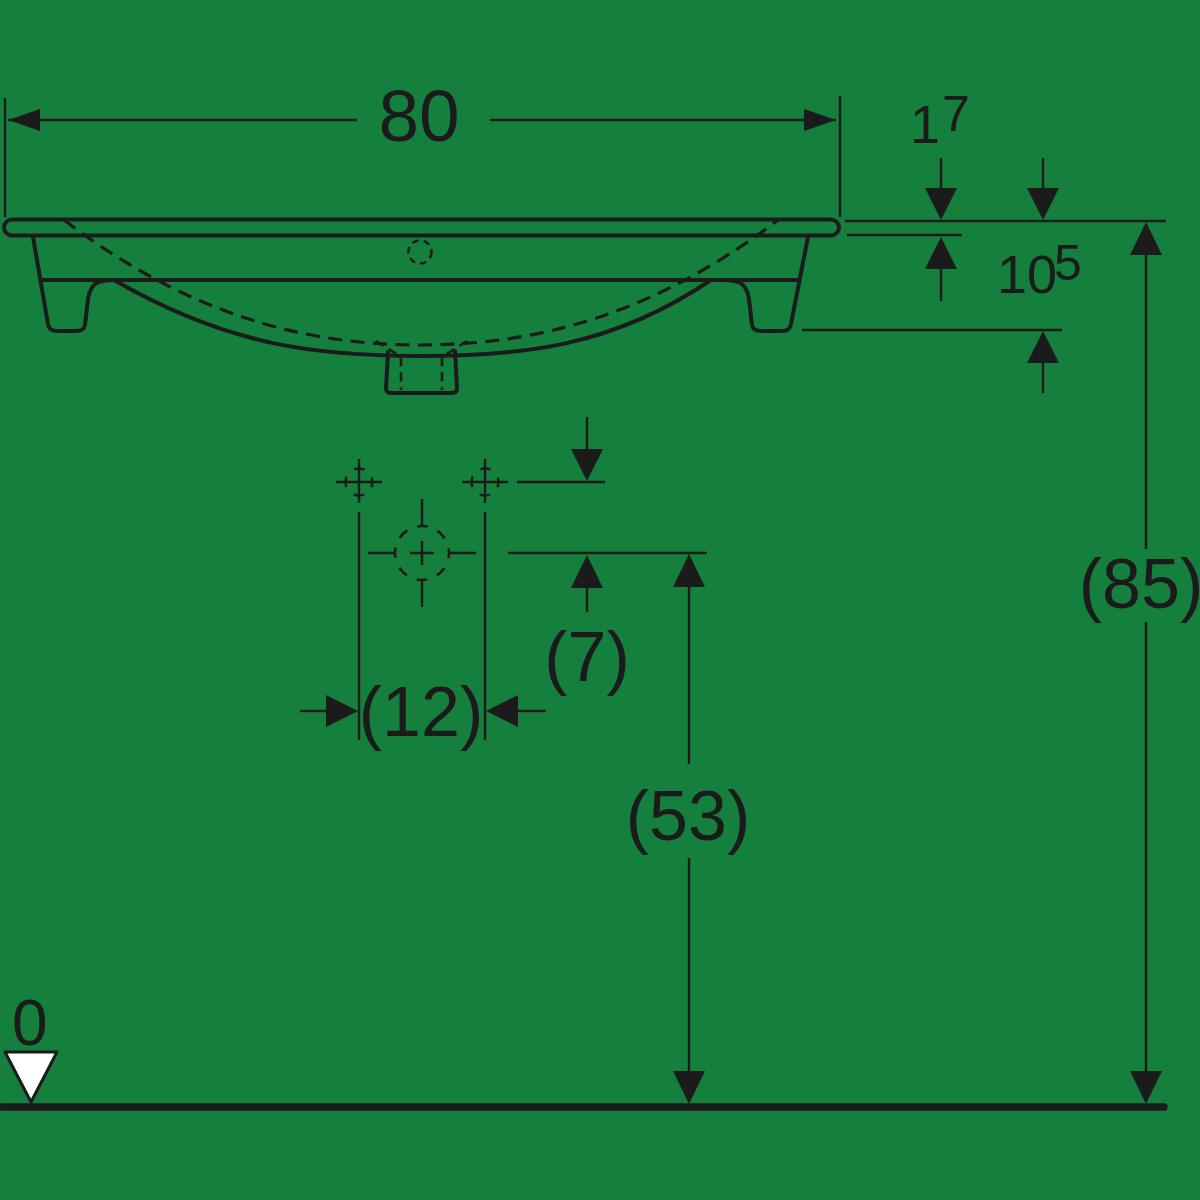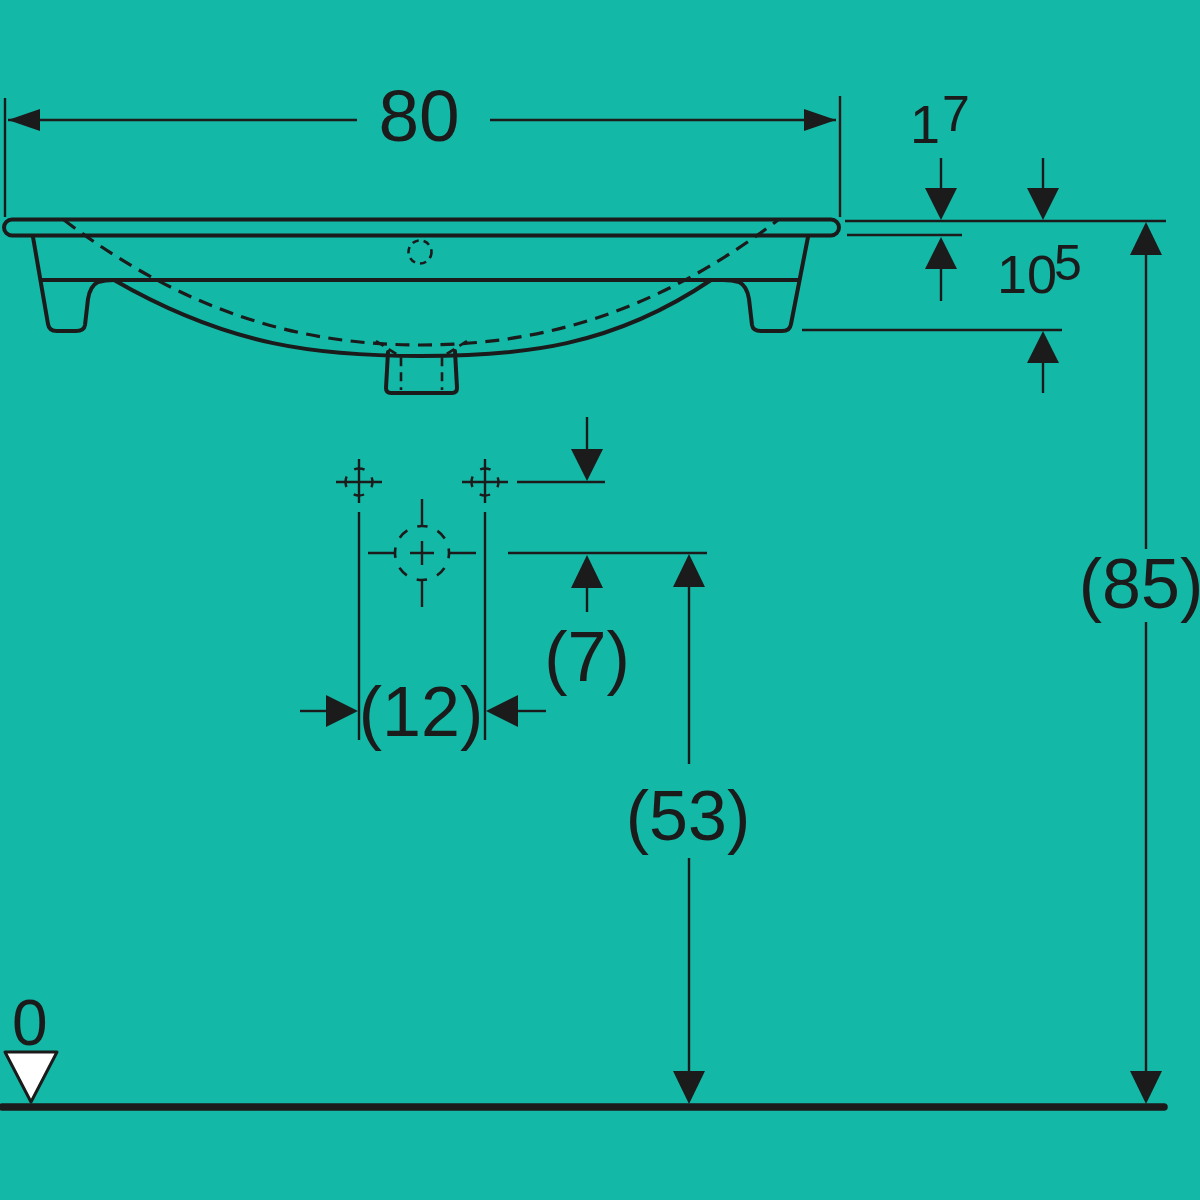--- a/index.html
+++ b/index.html
@@ -1,16 +1,16 @@
 <!DOCTYPE html>
 <html><head>
 <meta charset="utf-8">
 <style>
   html,body{margin:0;padding:0;background:#fff;}
-  #stage{position:relative;width:1200px;height:1200px;background:#14b8a6;overflow:hidden;}
+  #stage{position:relative;width:1200px;height:1200px;background:#15803d;overflow:hidden;}
   svg{position:absolute;left:0;top:0;}
   text{font-family:"Liberation Sans", sans-serif;fill:#1b1b1b;}
   .ln{stroke:#1b1b1b;stroke-width:2.4;fill:none;}
   .thick{stroke:#1b1b1b;stroke-width:4;fill:none;stroke-linecap:round;stroke-linejoin:round;}
   .arrow{fill:#1b1b1b;stroke:none;}
   .dashed{stroke:#1b1b1b;fill:none;}
 </style>
 </head>
 <body>
 

